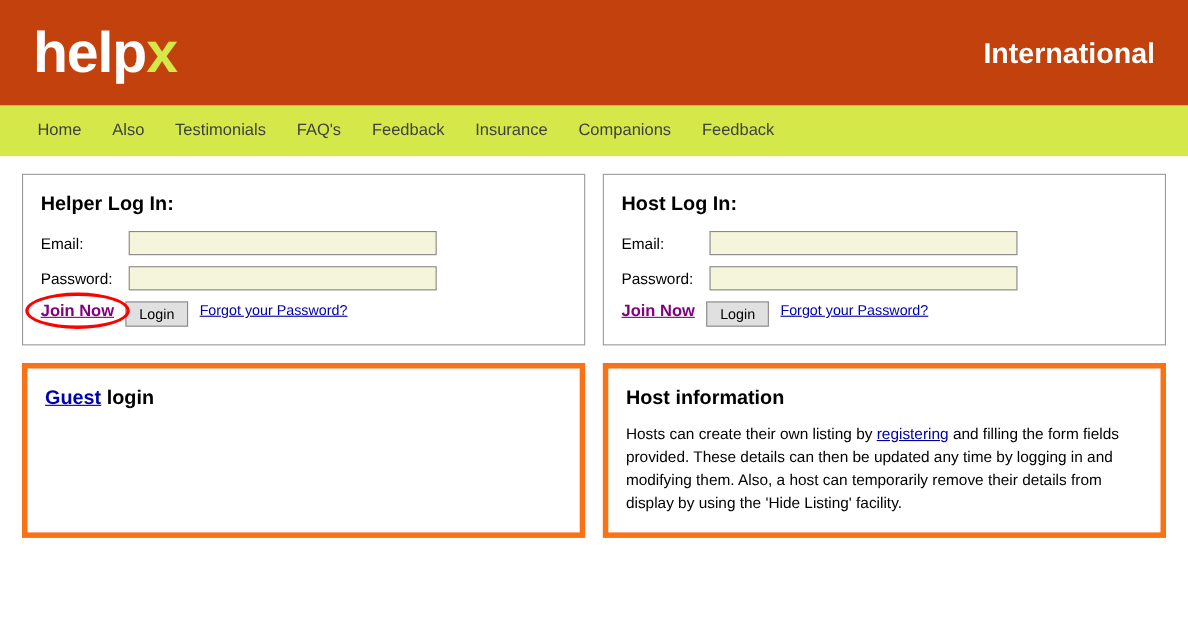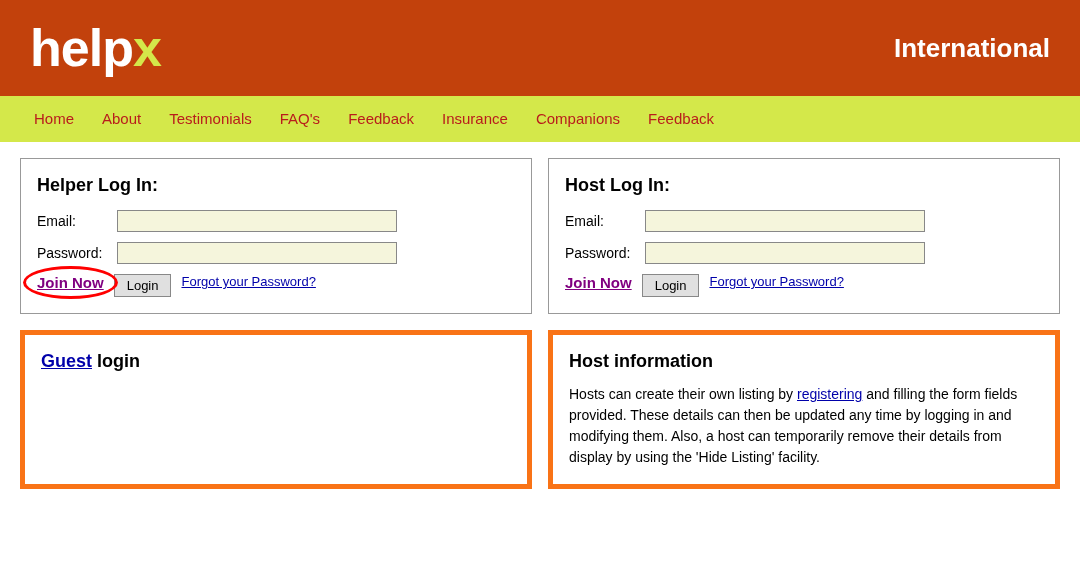--- a/index.html
+++ b/index.html
@@ -28,21 +28,21 @@
 
     
     .nav {
       background-color: #d4e84a;
       display: flex;
       align-items: center;
       padding: 0 20px;
       height: 46px;
     }
     .nav a {
-      color: #b91c1c;
+      color: #404040;
       text-decoration: none;
       font-size: 15px;
       padding: 0 14px;
       line-height: 46px;
       display: inline-block;
     }
 
     
     .main {
       padding: 16px 20px;
@@ -173,21 +173,21 @@
 
 <div class="header">
   <div class="logo">
     help<span>x</span>
   </div>
   <div class="header-title">International</div>
 </div>
 
 <nav class="nav">
   <a href="#">Home</a>
-  <a href="#">About</a>
+  <a href="#">Also</a>
   <a href="#">Testimonials</a>
   <a href="#">FAQ's</a>
   <a href="#">Feedback</a>
   <a href="#">Insurance</a>
   <a href="#">Companions</a>
   <a href="#">Feedback</a>
 </nav>
 
 <div class="main">
 

